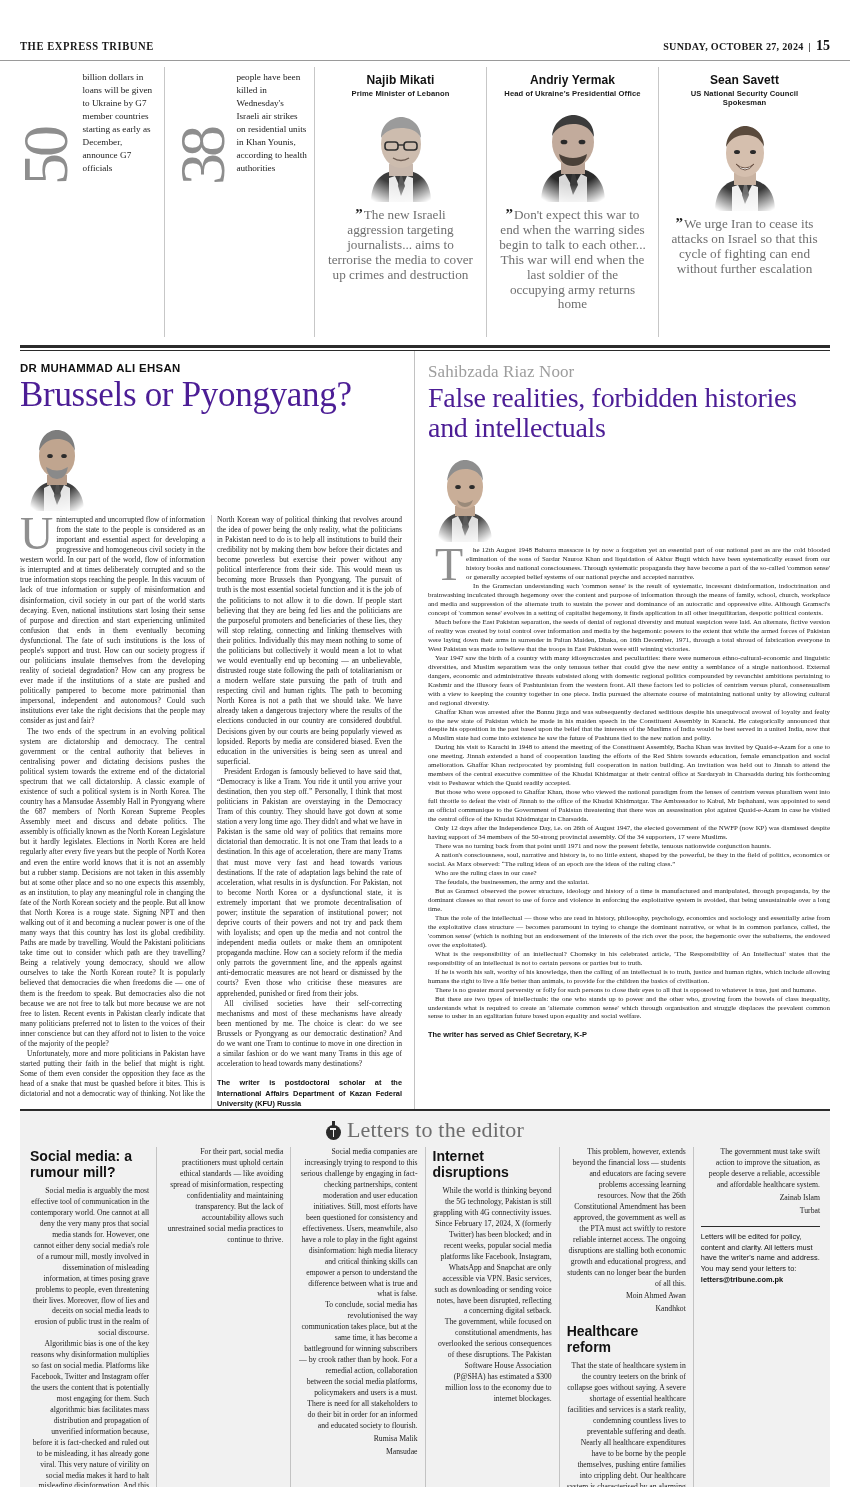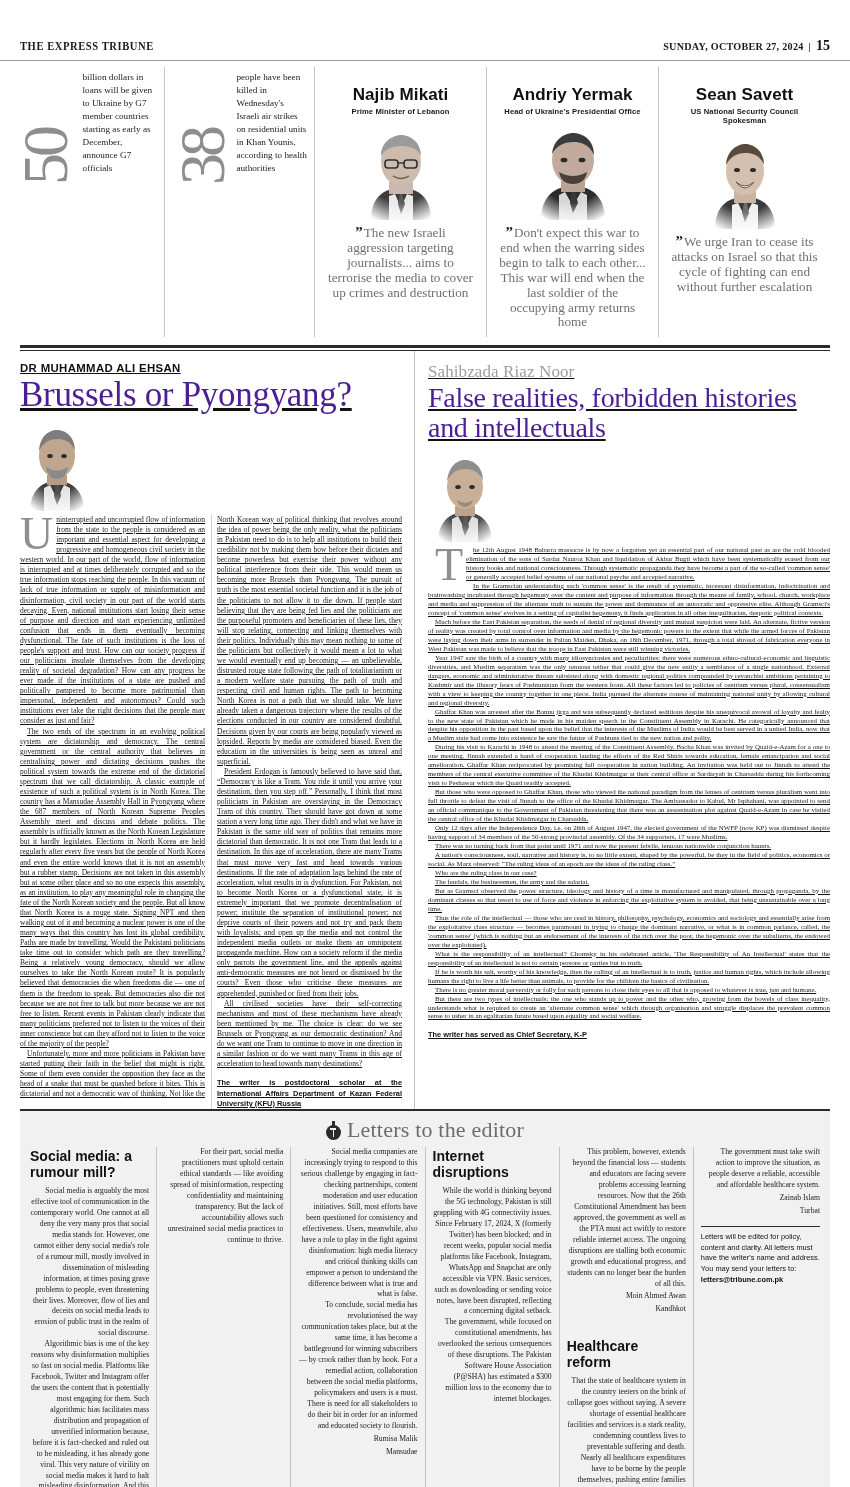--- a/index.html
+++ b/index.html
@@ -48,39 +48,39 @@
     font-size:9.2px;line-height:1.42;color:#222;
     padding-top:4px;padding-left:4px;width:80px;
   }
 
   .qcol{
     flex:1;box-sizing:border-box;padding:0 10px;
     border-left:1px solid #c7c7c7;
     display:flex;flex-direction:column;align-items:center;
     text-align:center;
   }
-  .qname{font-family:"Liberation Sans",sans-serif;font-size:17px;font-weight:700;letter-spacing:.1px;margin-top:18px;}
+  .qname{font-family:"Liberation Sans",sans-serif;font-size:12px;font-weight:700;letter-spacing:.1px;margin-top:6px;}
   .qrole{font-family:"Liberation Sans",sans-serif;font-size:7.6px;font-weight:700;letter-spacing:.1px;margin-top:2px;color:#1a1a1a;}
   .portrait{width:92px;height:98px;margin:6px auto 4px auto;position:relative;}
   .portrait svg{display:block;}
   .qtext{
     font-size:13.2px;line-height:1.13;color:#6f6f6f;
     padding:0 2px;
   }
   .qmark{
     font-family:"Liberation Serif",serif;
     font-weight:700;color:#1a1a1a;font-size:15px;
     letter-spacing:-1px;margin-right:2px;
   }
 
   .ruleA{height:2.5px;background:#2b2b2b;margin:4px 20px 0 20px;}
   .ruleThin{height:1px;background:#2b2b2b;margin:2px 20px 0 20px;}
 
   
-  .articles{display:flex;padding:0 20px;box-sizing:border-box;text-decoration:underline;}
+  .articles{display:flex;padding:0 20px;box-sizing:border-box;}
   .art{box-sizing:border-box;}
   .artL{width:395px;padding-right:12px;border-right:1px solid #c2c2c2;}
   .artR{width:415px;padding-left:13px;}
 
   .byline-bold{
     font-family:"Liberation Sans",sans-serif;
     font-size:11.4px;font-weight:700;letter-spacing:.35px;
     margin:11px 0 3px 0;color:#111;
   }
   .byline-grey{
@@ -143,21 +143,21 @@
   .lcol{
     flex:1;box-sizing:border-box;padding:0 7px;
     border-right:1px solid #c3c3c3;
   }
   .lcol:last-child{border-right:none;padding-right:2px;}
   .lcol:first-child{padding-left:2px;}
   .lhead{
     font-family:"Liberation Sans",sans-serif;
     font-size:14px;font-weight:700;line-height:1.14;margin:2px 0 5px 0;color:#111;
   }
-  .lhead.mt{margin-top:24px;}
+  .lhead.mt{margin-top:9px;}
   .ltext{font-size:7.7px;line-height:1.42;color:#1b1b1b;text-align:right;}
   .ltext p{margin:0;text-indent:6px;}
   .ltext p.first{text-indent:0;}
   .sig{font-size:7.7px;line-height:1.42;text-align:right;margin-top:2px;color:#1b1b1b;}
   .editnote{
     border-top:1.4px solid #2b2b2b;margin-top:9px;padding-top:5px;
     font-family:"Liberation Sans",sans-serif;font-size:7.4px;line-height:1.45;color:#111;
   }
   .editmail{font-weight:700;}
 </style>

